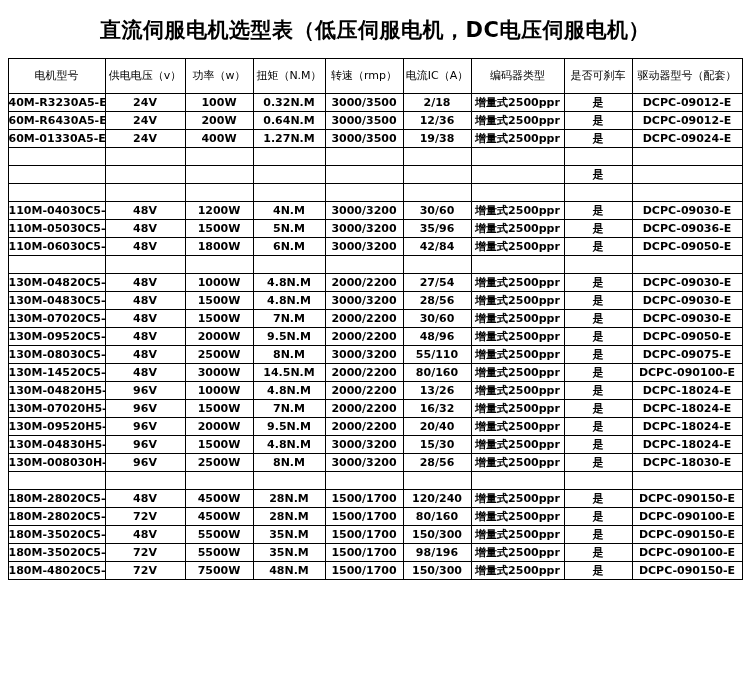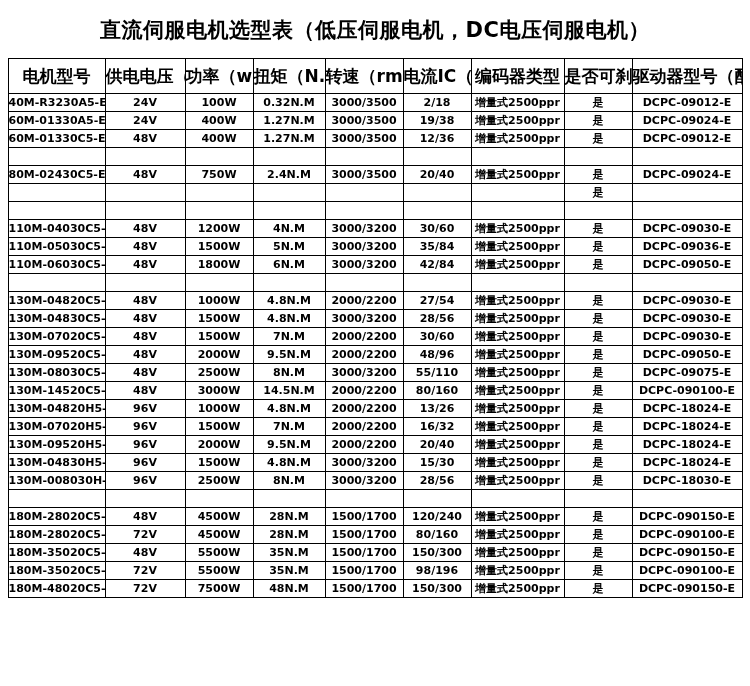--- a/index.html
+++ b/index.html
@@ -40,22 +40,22 @@
     font-size: 11px;
     text-align: center;
     vertical-align: middle;
     padding: 0;
     height: 17px;
     line-height: 15px;
     overflow: hidden;
     white-space: nowrap;
   }
   table.spec th {
-    font-weight: bold;
-    font-size: 17px;
+    font-weight: normal;
+    font-size: 11px;
     height: 34px;
     line-height: 14px;
   }
   td.model, td.vol, td.pw, td.tq, td.spd, td.cur, td.enc, td.brk, td.drv {
     font-weight: bold;
   }
   td.model { text-align: center; }
   .blank-row td { height: 17px; }
   col.c-model { width: 97px; }
   col.c-vol   { width: 80px; }
@@ -105,62 +105,51 @@
           <td class="vol">24V</td>
           <td class="pw">100W</td>
           <td class="tq">0.32N.M</td>
           <td class="spd">3000/3500</td>
           <td class="cur">2/18</td>
           <td class="enc">增量式2500ppr</td>
           <td class="brk">是</td>
           <td class="drv">DCPC-09012-E</td>
         </tr>
         <tr>
+          <td class="model">60M-R6430A5-E</td>
+          <td class="vol">24V</td>
+          <td class="pw">200W</td>
+          <td class="tq">0.64N.M</td>
+          <td class="spd">3000/3500</td>
+          <td class="cur">12/36</td>
+          <td class="enc">增量式2500ppr</td>
+          <td class="brk">是</td>
+          <td class="drv">DCPC-09012-E</td>
+        </tr>
+        <tr>
           <td class="model">60M-01330A5-E</td>
           <td class="vol">24V</td>
           <td class="pw">400W</td>
           <td class="tq">1.27N.M</td>
           <td class="spd">3000/3500</td>
           <td class="cur">19/38</td>
           <td class="enc">增量式2500ppr</td>
           <td class="brk">是</td>
           <td class="drv">DCPC-09024-E</td>
         </tr>
-        <tr>
-          <td class="model">60M-01330C5-E</td>
-          <td class="vol">48V</td>
-          <td class="pw">400W</td>
-          <td class="tq">1.27N.M</td>
-          <td class="spd">3000/3500</td>
-          <td class="cur">12/36</td>
-          <td class="enc">增量式2500ppr</td>
-          <td class="brk">是</td>
-          <td class="drv">DCPC-09012-E</td>
-        </tr>
         <tr class="blank-row">
           <td></td>
           <td></td>
           <td></td>
           <td></td>
           <td></td>
           <td></td>
           <td></td>
           <td></td>
           <td></td>
-        </tr>
-        <tr>
-          <td class="model">80M-02430C5-E</td>
-          <td class="vol">48V</td>
-          <td class="pw">750W</td>
-          <td class="tq">2.4N.M</td>
-          <td class="spd">3000/3500</td>
-          <td class="cur">20/40</td>
-          <td class="enc">增量式2500ppr</td>
-          <td class="brk">是</td>
-          <td class="drv">DCPC-09024-E</td>
         </tr>
         <tr>
           <td class="model"></td>
           <td class="vol"></td>
           <td class="pw"></td>
           <td class="tq"></td>
           <td class="spd"></td>
           <td class="cur"></td>
           <td class="enc"></td>
           <td class="brk">是</td>
@@ -187,21 +176,21 @@
           <td class="enc">增量式2500ppr</td>
           <td class="brk">是</td>
           <td class="drv">DCPC-09030-E</td>
         </tr>
         <tr>
           <td class="model">110M-05030C5-E</td>
           <td class="vol">48V</td>
           <td class="pw">1500W</td>
           <td class="tq">5N.M</td>
           <td class="spd">3000/3200</td>
-          <td class="cur">35/84</td>
+          <td class="cur">35/96</td>
           <td class="enc">增量式2500ppr</td>
           <td class="brk">是</td>
           <td class="drv">DCPC-09036-E</td>
         </tr>
         <tr>
           <td class="model">110M-06030C5-E</td>
           <td class="vol">48V</td>
           <td class="pw">1800W</td>
           <td class="tq">6N.M</td>
           <td class="spd">3000/3200</td>

